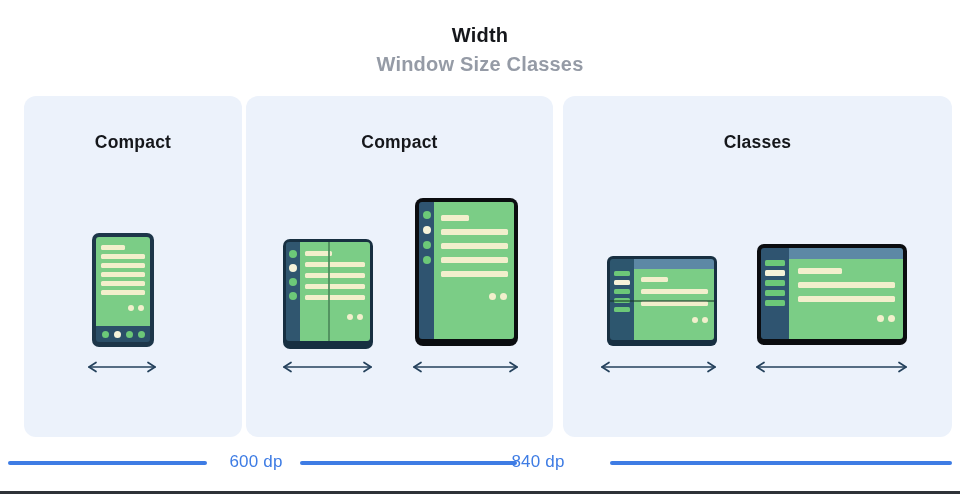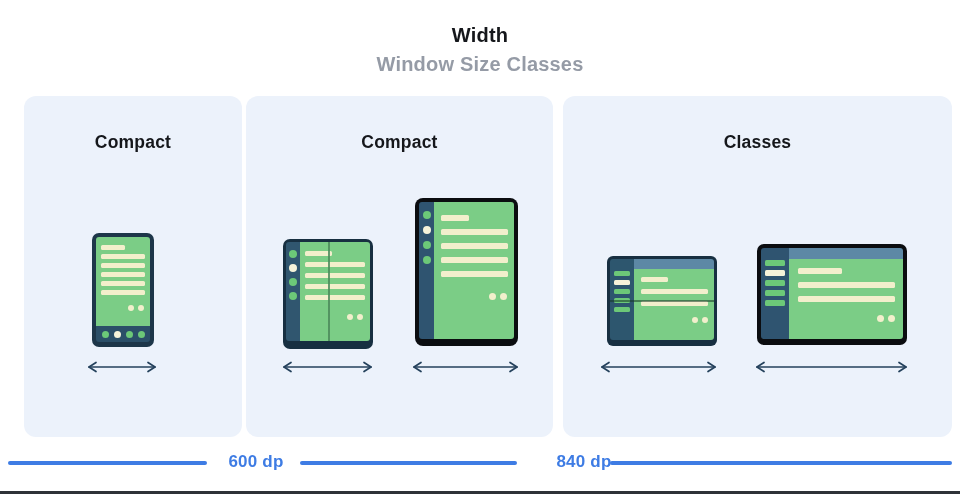--- a/index.html
+++ b/index.html
@@ -103,23 +103,23 @@
   .arrow{position:absolute;top:360px;}
   .arrow line,.arrow polyline{stroke:#24415c;stroke-width:1.7;fill:none;
     stroke-linecap:round;stroke-linejoin:round;}
 
   
   .rline{position:absolute;top:461px;height:4px;border-radius:2px;background:#3e7ce4;}
   .rl1{left:8px;width:199px;}
   .rl2{left:300px;width:217px;}
   .rl3{left:610px;width:342px;}
   .rlabel{position:absolute;top:452px;transform:translateX(-50%);
-    color:#3e7ce4;font-weight:700;font-size:17px;letter-spacing:.2px;white-space:nowrap;}
+    color:#3e7ce4;font-weight:400;font-size:17px;letter-spacing:.2px;white-space:nowrap;}
   .bl600{left:256px;}
-  .bl840{left:584px;}
+  .bl840{left:538px;}
 
   .bottom-line{position:absolute;left:0;right:0;bottom:0;height:3px;background:#2e3238;}
 </style>
 </head>
 <body>
 
 <div class="stage">
 
   <div class="title">Width</div>
   <div class="subtitle">Window Size Classes</div>

